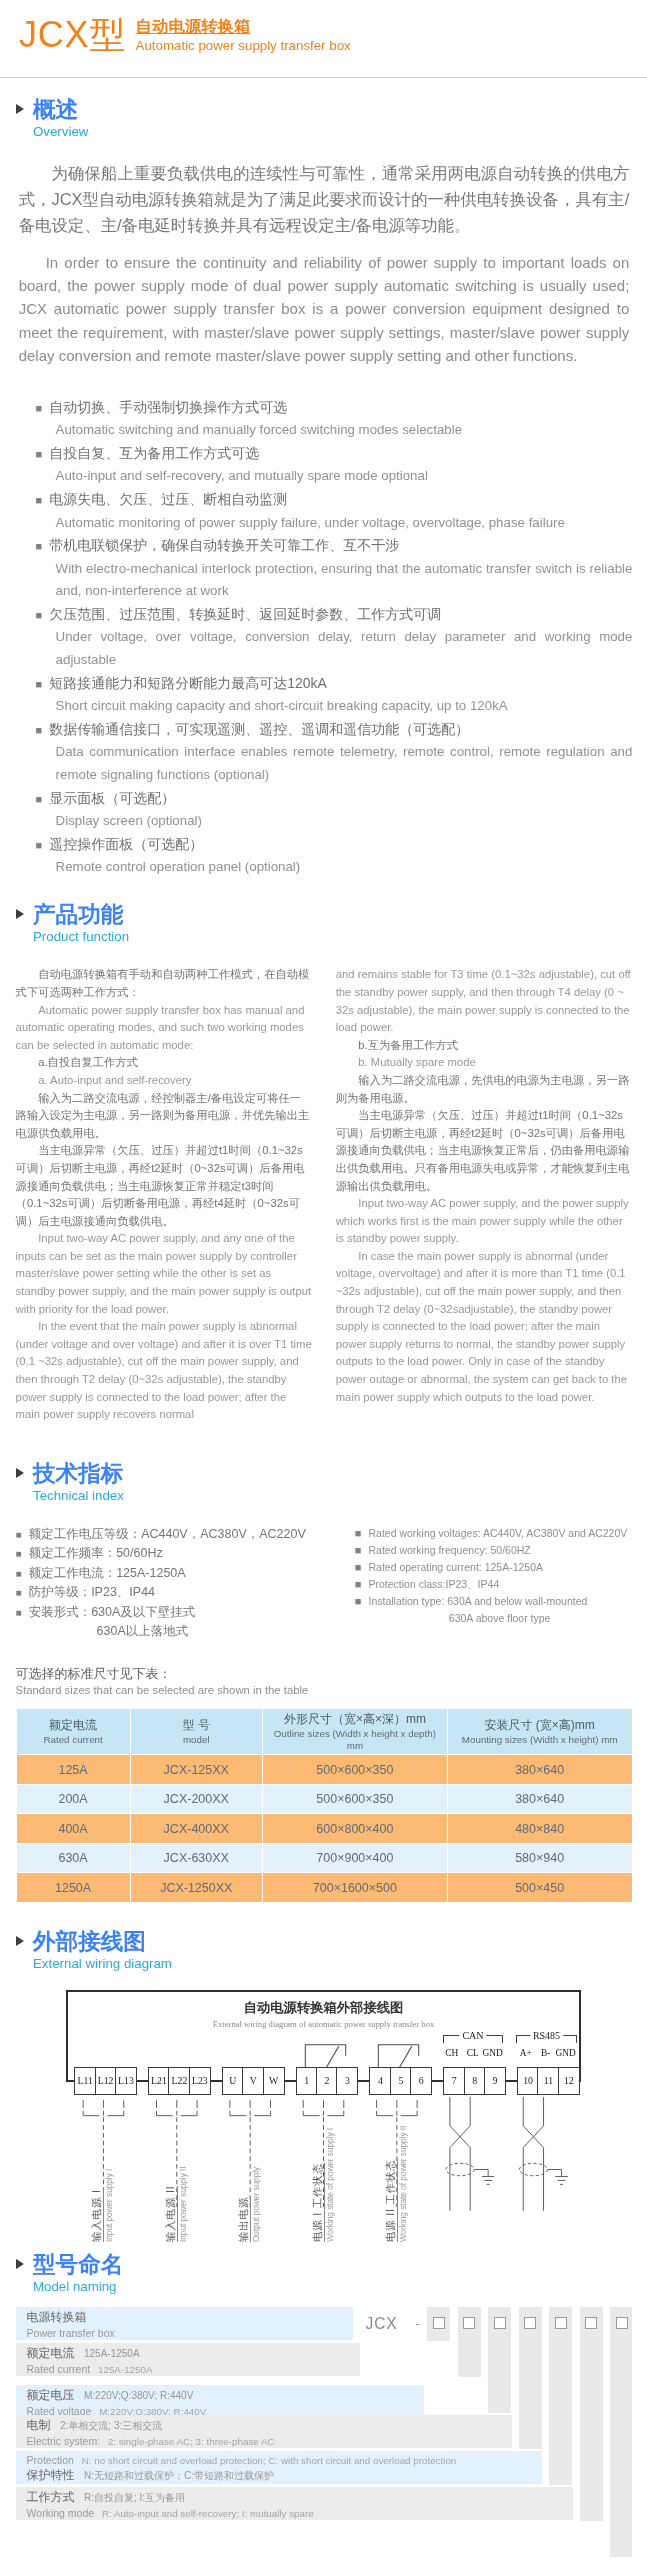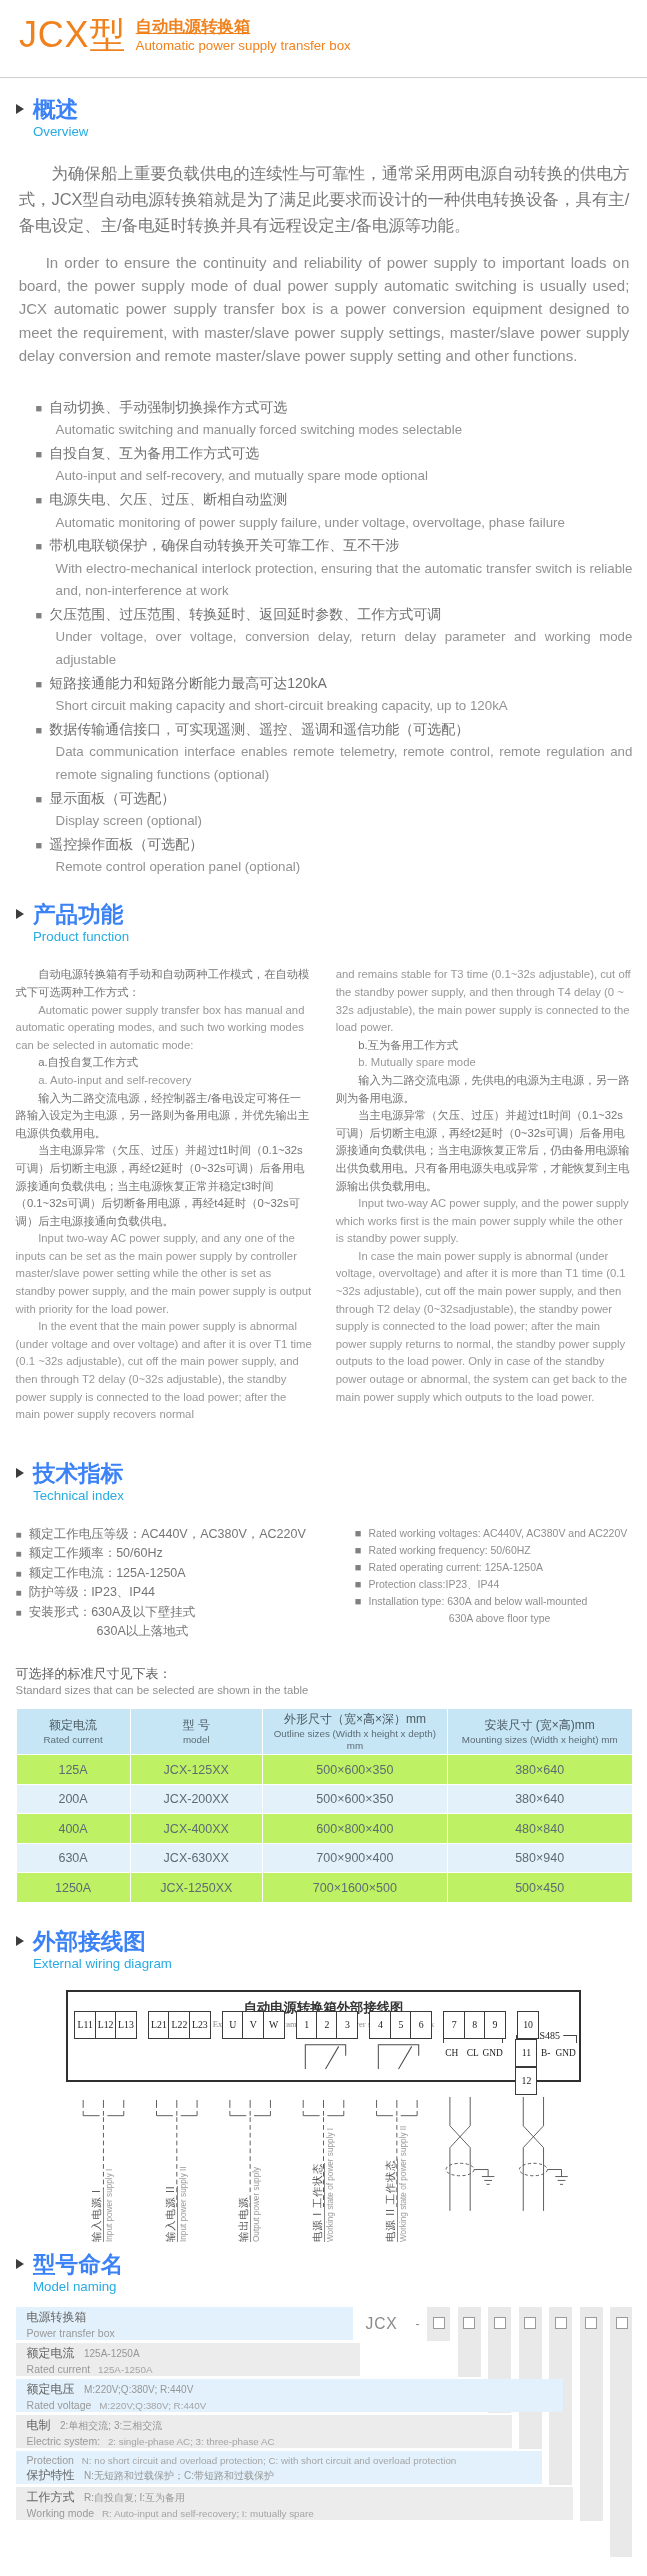--- a/index.html
+++ b/index.html
@@ -44,29 +44,29 @@
   .te{font-size:10.5px;color:#8f8f8f;line-height:17px;}
   .te2{font-size:10.5px;color:#8f8f8f;line-height:17px;padding-left:94px;}
   
   .tbl-intro-zh{font-size:13px;color:#5f5f5f;margin:23.4px 0 0 15.6px;line-height:18px;}
   .tbl-intro-en{font-size:11.3px;color:#8f8f8f;margin:0 0 0 15.6px;line-height:15.6px;}
   table.size{border-collapse:collapse;margin:9.4px 15.6px 0 15.6px;width:617px;}
   table.size th{background:#c6e6f6;border:1.6px solid #ffffff;padding:3.1px 1.6px;font-weight:400;}
   table.size td{border:1.6px solid #ffffff;text-align:center;font-size:12.5px;color:#5e6c74;height:26.5px;}
   .th-zh{font-size:12px;color:#4c5a62;line-height:15.6px;}
   .th-en{font-size:9.8px;color:#5e6c74;line-height:11.7px;}
-  tr.r-odd td{background:#bef264;}
+  tr.r-odd td{background:#fdba74;}
   tr.r-even td{background:#e2f1fa;}
   
   .wire-box{position:relative;margin:17px 0 0 66px;width:515px;height:92px;border:2.3px solid #2f2f2f;box-sizing:border-box;background:#fff;}
   .wb-title-zh{text-align:center;font-family:"Liberation Serif","DejaVu Serif",serif;font-size:13.3px;font-weight:700;color:#333;margin-top:7px;}
   .wb-title-en{text-align:center;font-family:"Liberation Serif","DejaVu Serif",serif;font-size:8.6px;color:#8a8a8a;margin-top:1.6px;}
   .term-row{position:absolute;left:6.2px;bottom:-15px;display:flex;}
   .tgroup{display:flex;margin-right:11px;}
-  .tgroup:last-child{margin-right:16px;flex-direction:column;}
+  .tgroup:last-child{margin-right:16px;}
   .term{width:22px;height:28px;box-sizing:border-box;border:1.6px solid #3a3a3a;background:#fff;margin-left:-1.6px;
         font-family:"Liberation Serif","DejaVu Serif",serif;font-size:9.8px;color:#222;text-align:center;line-height:25px;}
   .term:first-child{margin-left:0;}
   .sig{position:absolute;bottom:22px;width:23.4px;text-align:center;font-family:"Liberation Serif","DejaVu Serif",serif;font-size:9.4px;color:#222;}
   .bracket{position:absolute;bottom:37px;height:7px;border-top:1px solid #444;border-left:1px solid #444;border-right:1px solid #444;}
   .bracket span{position:absolute;top:-6.2px;left:50%;transform:translateX(-50%);background:#fff;padding:0 3.1px;
         font-family:"Liberation Serif","DejaVu Serif",serif;font-size:10px;color:#222;line-height:11.7px;}
   .wire-under{position:relative;margin-left:66px;width:515px;height:162px;}
   .wlabel{position:absolute;transform-origin:0 0;transform:rotate(-90deg);width:123px;white-space:nowrap;}
   .wl-zh{font-size:10.5px;color:#555;letter-spacing:0.8px;line-height:12.5px;border-bottom:0.8px solid #888;display:inline-block;padding-bottom:0.8px;}
@@ -402,21 +402,21 @@
   <div class="dash">-</div>
 
   <div class="nrow blue" style="top:0;width:337px">
     <div><span class="nz">电源转换箱</span></div>
     <div><span class="ne">Power transfer box</span></div>
   </div>
   <div class="nrow gray" style="top:36px;width:344px">
     <div><span class="nz">额定电流</span><span class="nzd">125A-1250A</span></div>
     <div><span class="ne">Rated current</span><span class="ned">125A-1250A</span></div>
   </div>
-  <div class="nrow blue" style="top:72px;width:547px">
+  <div class="nrow blue" style="top:78px;width:408px">
     <div><span class="nz">额定电压</span><span class="nzd">M:220V;Q:380V; R:440V</span></div>
     <div><span class="ne">Rated voltage</span><span class="ned">M:220V;Q:380V; R:440V</span></div>
   </div>
   <div class="nrow gray" style="top:108px;width:496px">
     <div><span class="nz">电制</span><span class="nzd">2:单相交流; 3:三相交流</span></div>
     <div><span class="ne">Electric system:</span><span class="ned">2: single-phase AC; 3: three-phase AC</span></div>
   </div>
   <div class="nrow blue" style="top:144px;width:526px">
     <div><span class="ne">Protection</span><span class="ned">N: no short circuit and overload protection; C: with short circuit and overload protection</span></div>
     <div><span class="nz">保护特性</span><span class="nzd">N:无短路和过载保护；C:带短路和过载保护</span></div>

